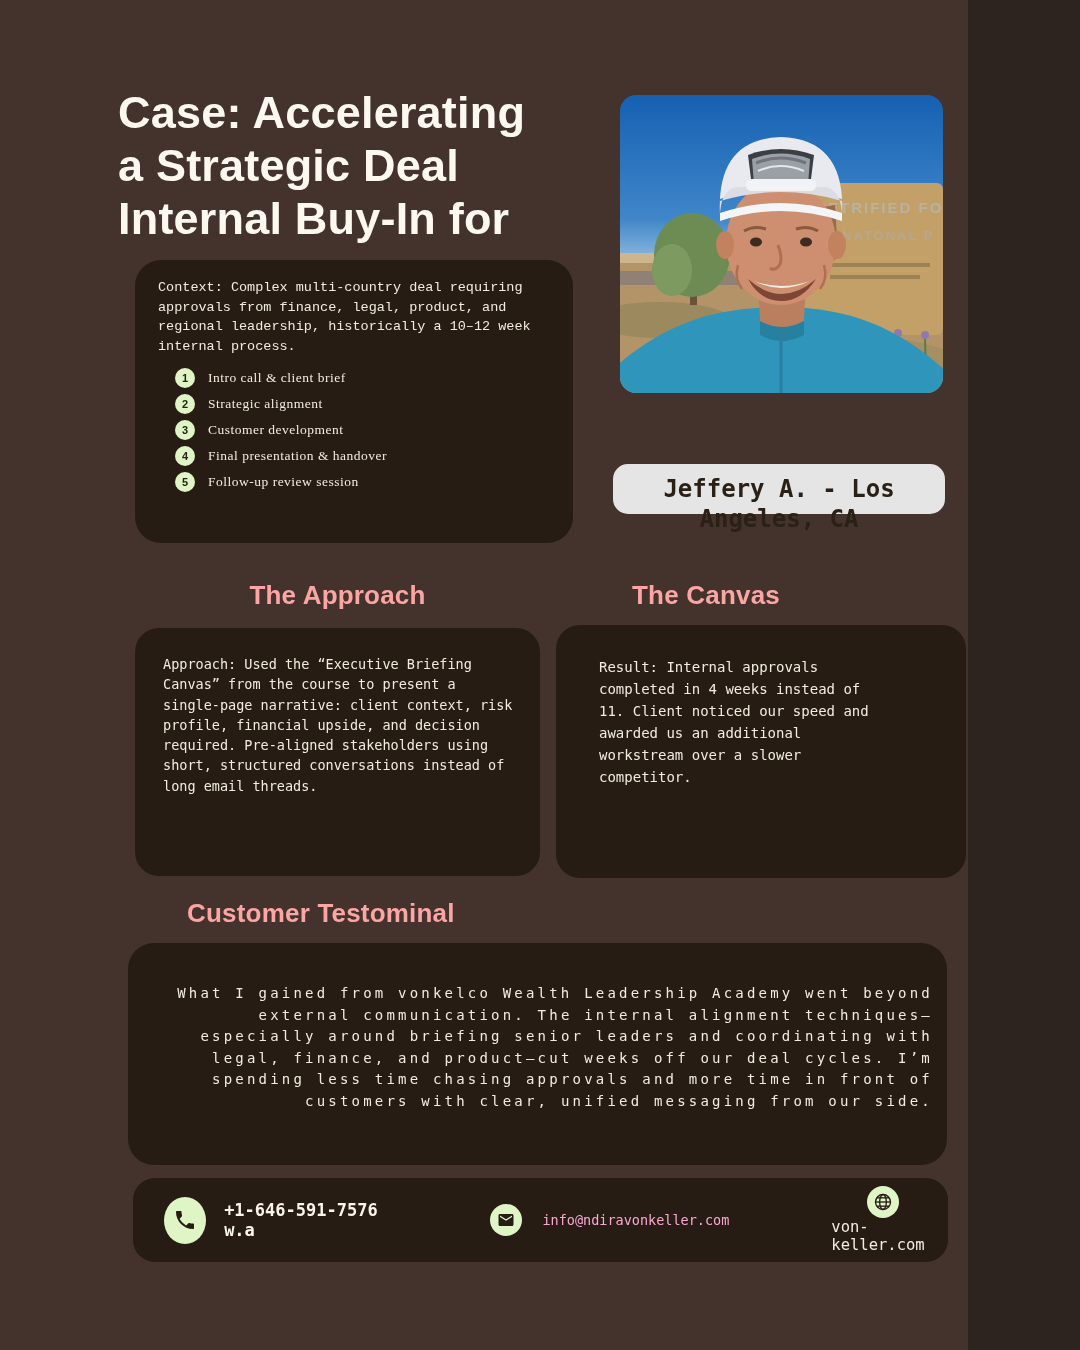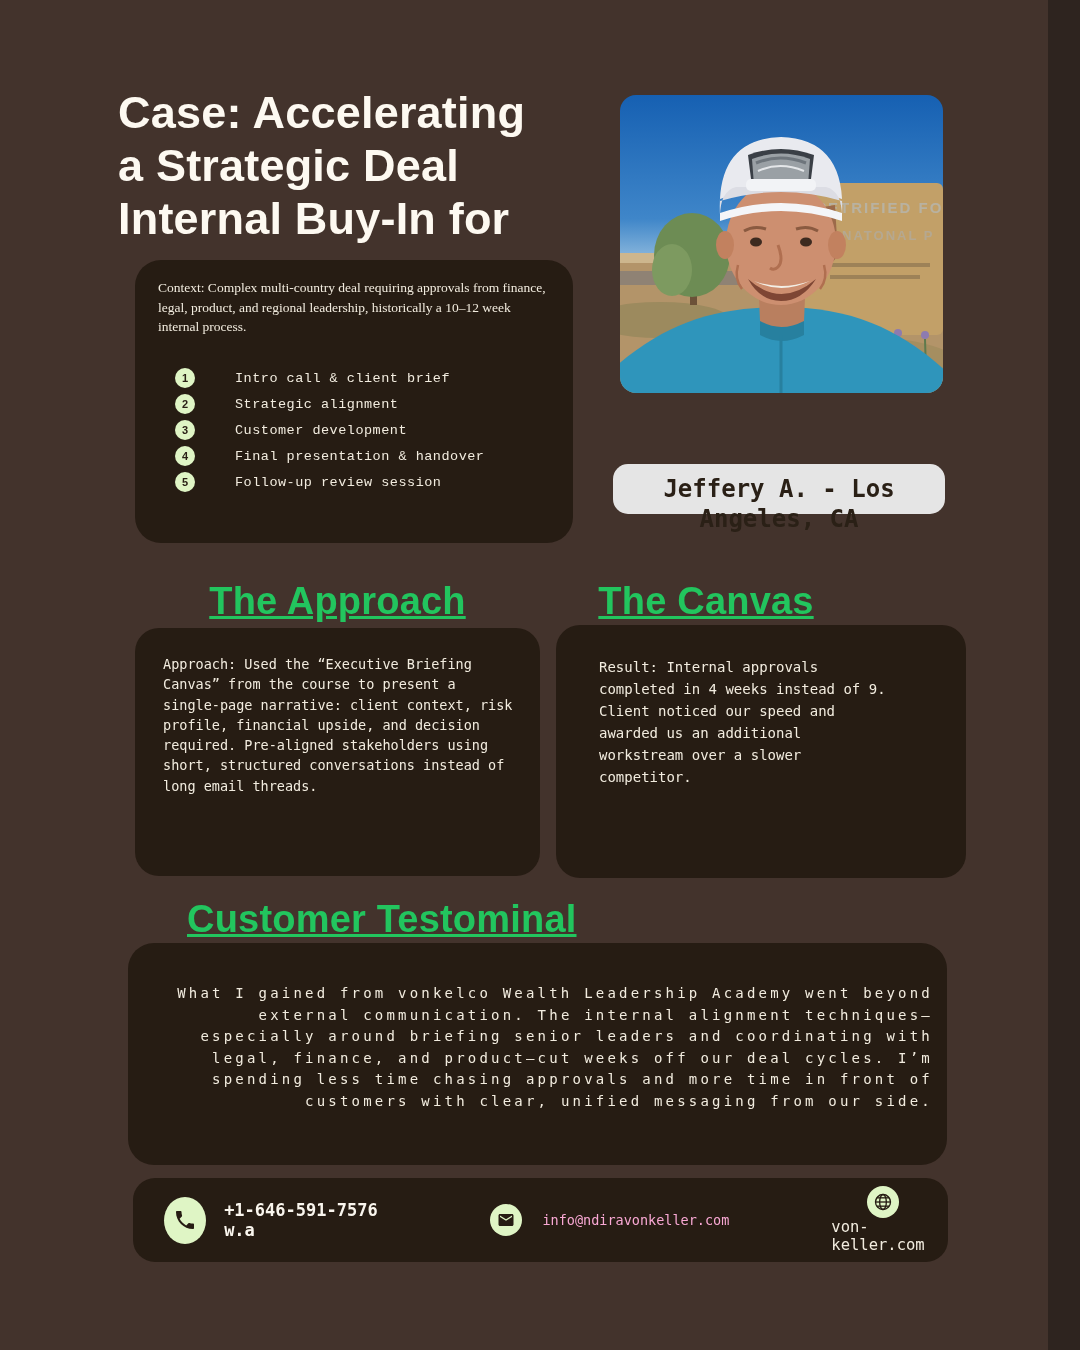--- a/index.html
+++ b/index.html
@@ -1,42 +1,42 @@
 <!DOCTYPE html>
 <html><head>
 <meta charset="utf-8">
 <style>
   html,body{margin:0;padding:0;background:#2e241f;}
-  .canvas{position:relative;width:1048px;height:1350px;background:#43332c;overflow:hidden;
+  .canvas{position:relative;width:968px;height:1350px;background:#43332c;overflow:hidden;
           font-family:"Liberation Sans",sans-serif;}
   
   .title{position:absolute;left:118px;top:86px;width:480px;
          font-size:45px;line-height:53px;font-weight:700;color:#fdf9f1;letter-spacing:.2px;}
   
   .card{position:absolute;background:#261c13;border-radius:26px;}
   .ctx-card{left:135px;top:260px;width:438px;height:283px;}
   .ctx-text{position:absolute;left:23px;top:18px;width:392px;color:#f2ecdf;
-            font-family:Liberation Serif, serif;font-size:13.5px;line-height:19.5px;}
+            font-family:Liberation Mono, monospace;font-size:13.5px;line-height:19.5px;}
   .steps{position:absolute;left:40px;top:108px;display:flex;flex-direction:column;gap:6px;}
   .step{display:flex;align-items:center;gap:13px;height:20px;}
   .step-num{width:20px;height:20px;border-radius:50%;background:#dff5c5;color:#2a2016;
             font-size:11px;font-weight:700;display:flex;align-items:center;justify-content:center;
             font-family:"Liberation Sans",sans-serif;}
-  .step-label{color:#f2ecdf;font-family:Liberation Mono, monospace;font-size:13.5px;letter-spacing:.5px;margin-left:27px;}
+  .step-label{color:#f2ecdf;font-family:Liberation Serif, serif;font-size:13.5px;letter-spacing:.5px;}
   
   .photo{position:absolute;left:620px;top:95px;width:323px;height:298px;border-radius:16px;
          overflow:hidden;}
   .photo svg{display:block;}
   
   .badge{position:absolute;left:613px;top:416px;width:332px;height:50px;border-radius:15px;
          background:#e5e5e5;display:flex;justify-content:center;overflow:visible;margin-top:48px;}
   .badge-text{margin-top:10px;width:270px;text-align:center;color:#2a2016;
               font-family:"DejaVu Sans Mono",monospace;font-weight:700;font-size:24px;line-height:30px;}
   
-  .h-green{position:absolute;color:#22c55e;font-size:38px;font-weight:700;letter-spacing:.2px;text-decoration:underline;}
+  .h-green{position:absolute;color:#fca5a5;font-size:26px;font-weight:700;letter-spacing:.2px;}
   .h-approach{left:135px;top:580px;width:405px;text-align:center;}
   .h-result{left:556px;top:580px;width:300px;text-align:center;}
   .h-testimonial{left:187px;top:898px;}
   
   .approach-card{left:135px;top:628px;width:405px;height:248px;border-radius:24px;}
   .approach-text{position:absolute;left:28px;top:26px;width:352px;color:#f2ecdf;
                  font-family:"DejaVu Sans Mono",monospace;font-size:13.5px;line-height:20.3px;}
   .result-card{left:556px;top:625px;width:410px;height:253px;border-radius:24px;}
   .result-text{position:absolute;left:43px;top:31px;width:290px;color:#f2ecdf;
                font-family:"DejaVu Sans Mono",monospace;font-size:14px;line-height:22px;}
@@ -178,21 +178,21 @@
   </div>
 
   <div class="h-green h-approach">The Approach</div>
   <div class="h-green h-result">The Canvas</div>
 
   <div class="card approach-card">
     <div class="approach-text">Approach: Used the “Executive Briefing Canvas” from the course to present a single-page narrative: client context, risk profile, financial upside, and decision required. Pre-aligned stakeholders using short, structured conversations instead of long email threads.</div>
   </div>
 
   <div class="card result-card">
-    <div class="result-text">Result: Internal approvals completed in 4 weeks instead of 9. Client noticed our speed and awarded us an additional workstream over a slower competitor.</div>
+    <div class="result-text">Result: Internal approvals completed in 4 weeks instead of 11. Client noticed our speed and awarded us an additional workstream over a slower competitor.</div>
   </div>
 
   <div class="h-green h-testimonial">Customer Testominal</div>
   <div class="card testimonial-card">
     <div class="testimonial-text">What I gained from vonkelco Wealth Leadership Academy went beyond external communication. The internal alignment techniques—especially around briefing senior leaders and coordinating with legal, finance, and product—cut weeks off our deal cycles. I’m spending less time chasing approvals and more time in front of customers with clear, unified messaging from our side.</div>
   </div>
 
   <div class="card footer-card">
     <div class="contact contact-phone">
       <span class="icon-circle icon-lg">

